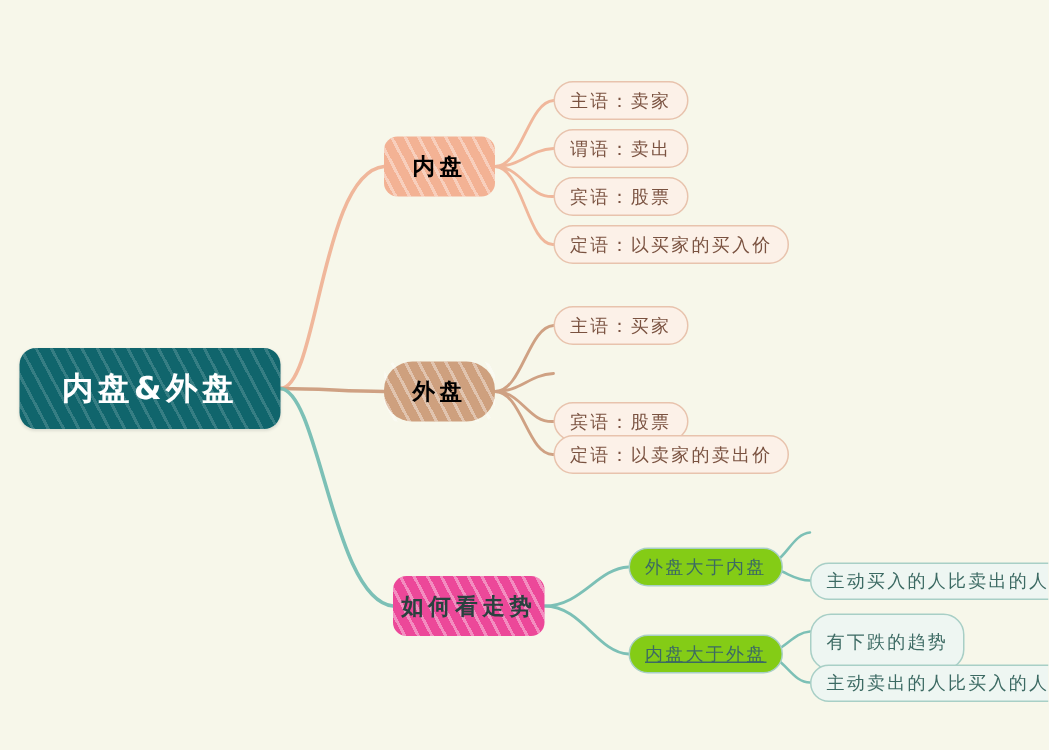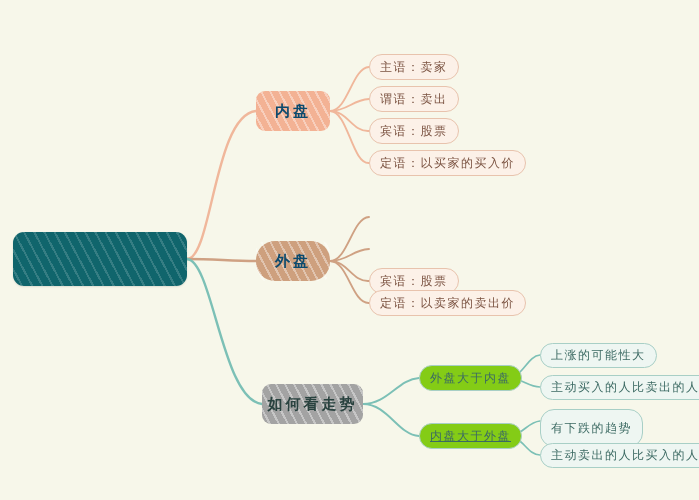--- a/index.html
+++ b/index.html
@@ -56,39 +56,39 @@
     pointer-events: none;
   }
   .n-root .txt { position: relative; z-index: 2; }
 
   
   .n-l1 {
     font-size: 15px;
     font-weight: bold;
     border-radius: 9px;
     letter-spacing: 3px;
-    color: #0c4a6e;
+    color: #000000;
   }
   .n-l1 .hatch {
     position: absolute;
     inset: 0;
     border-radius: 9px;
     background: repeating-linear-gradient(
       62deg,
       rgba(255,255,255,0.00) 0px,
       rgba(255,255,255,0.00) 6px,
       rgba(255,255,255,0.38) 6px,
       rgba(255,255,255,0.38) 8px);
     pointer-events: none;
   }
   .n-l1 .txt { position: relative; z-index: 2; }
 
   .n-nei   { background: #f3b294; }
   .n-wai   { background: #ceA07e; }
-  .n-trend { background: #a3a3a3; color: #29423f; }
+  .n-trend { background: #ec4899; color: #29423f; }
 
   
   .n-leaf {
     border-radius: 14px;
     border: 1.4px solid #e8c3ad;
     background: #fcf1e8;
     font-size: 12px;
     color: #7a5240;
     letter-spacing: 1.5px;
     padding: 0 10px;
@@ -132,20 +132,21 @@
 
     <path d="M507,378 C 523,378 527,356 540,355" fill="none" stroke="#7cc0b6" stroke-width="1.7" stroke-linecap="round"></path>
     <path d="M507,378 C 523,378 527,387 540,387" fill="none" stroke="#7cc0b6" stroke-width="1.7" stroke-linecap="round"></path>
 
     <path d="M507,436 C 523,436 527,422 540,421" fill="none" stroke="#7cc0b6" stroke-width="1.7" stroke-linecap="round"></path>
     <path d="M507,436 C 523,436 527,455 540,455" fill="none" stroke="#7cc0b6" stroke-width="1.7" stroke-linecap="round"></path>
   </svg>
 
   <div class="node n-root" style="left:13px; top:232px; width:174px; height:54px;">
     <span class="hatch"></span>
+    <span class="txt">内盘&amp;外盘</span>
   </div>
 
   <div class="node n-l1 n-nei" style="left:256px; top:91px; width:74px; height:40px;">
     <span class="hatch"></span>
     <span class="txt">内盘</span>
   </div>
 
   <div class="node n-leaf" style="left:369px; top:54px; height:26px;">
     <span>主语：卖家</span>
   </div>
@@ -157,42 +158,42 @@
   </div>
   <div class="node n-leaf" style="left:369px; top:150px; height:26px;">
     <span>定语：以买家的买入价</span>
   </div>
 
   <div class="node n-l1 n-wai" style="left:256px; top:241px; width:74px; height:40px;border-radius:19px;">
     <span class="hatch"></span>
     <span class="txt">外盘</span>
   </div>
 
+  <div class="node n-leaf" style="left:369px; top:204px; height:26px;">
+    <span>主语：买家</span>
+  </div>
   <div class="node n-leaf" style="left:369px; top:268px; height:26px;">
     <span>宾语：股票</span>
   </div>
   <div class="node n-leaf" style="left:369px; top:290px; height:26px;">
     <span>定语：以卖家的卖出价</span>
   </div>
 
   <div class="node n-l1 n-trend" style="left:262px; top:384px; width:101px; height:40px;">
     <span class="hatch"></span>
     <span class="txt">如何看走势</span>
   </div>
 
   <div class="node n-leaf teal-mid" style="left:419px; top:365px; height:26px;">
     <span>外盘大于内盘</span>
   </div>
   <div class="node n-leaf teal-mid" style="left:419px; top:423px; height:26px;text-decoration:underline;">
     <span>内盘大于外盘</span>
   </div>
 
-  <div class="node n-leaf teal" style="left:540px; top:343px; height:25px;">
-    <span>上涨的可能性大</span>
-  </div>
   <div class="node n-leaf teal" style="left:540px; top:375px; height:25px;">
     <span>主动买入的人比卖出的人多</span>
   </div>
   <div class="node n-leaf teal" style="left:540px; top:409px; height:38px;">
     <span>有下跌的趋势</span>
   </div>
   <div class="node n-leaf teal" style="left:540px; top:443px; height:25px;">
     <span>主动卖出的人比买入的人多</span>
   </div>
 

